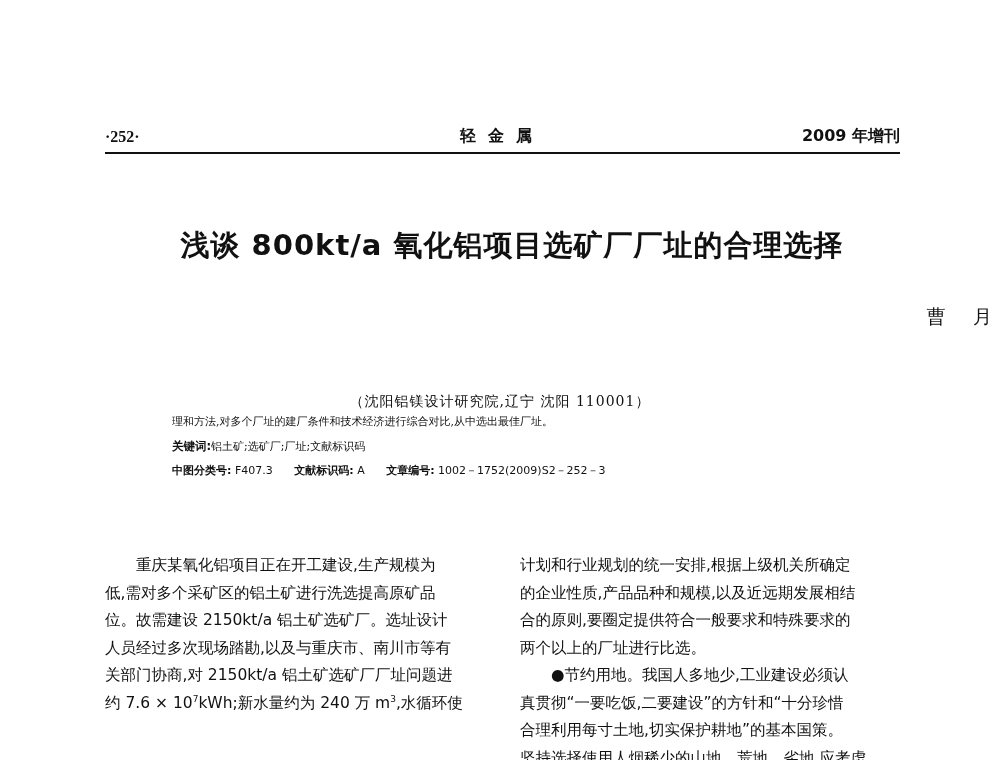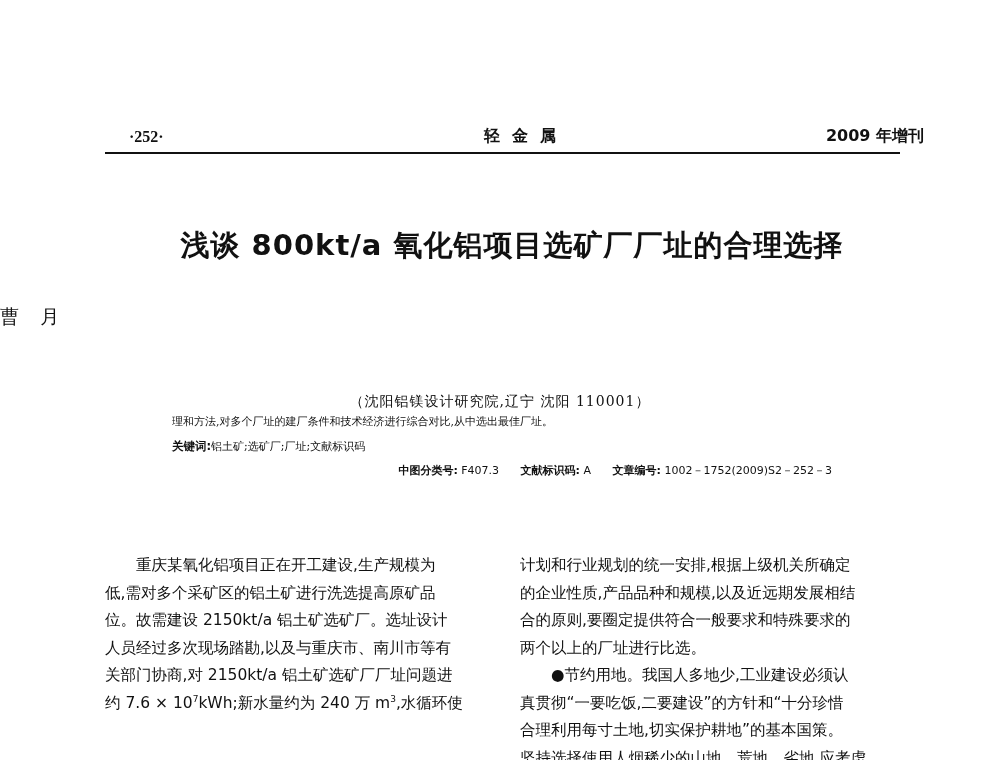--- a/index.html
+++ b/index.html
@@ -14,21 +14,20 @@
       overflow: hidden;
       font-family: "DejaVu Serif", "Liberation Serif", serif;
       color: #111111;
     }
     .running-header {
       position: absolute;
       left: 105px;
       top: 126px;
       width: 795px;
       height: 24px;
-      margin-left: 24px;
     }
     .rh-page {
       position: absolute;
       left: 0;
       top: 2px;
       font-family: "Liberation Serif", serif;
       font-weight: bold;
       font-size: 16px;
     }
     .rh-journal {
@@ -66,22 +65,22 @@
       font-weight: bold;
       font-size: 29px;
       letter-spacing: 1px;
       padding-left: 12px;
     }
     .author {
       position: absolute;
       left: 0;
       top: 304px;
       width: 1000px;
-      text-align: left;
-      font-family: Liberation Sans, sans-serif;
+      text-align: right;
+      font-family: Liberation Mono, monospace;
       font-size: 19px;
       letter-spacing: 8px;
     }
     .affiliation {
       position: absolute;
       left: 0;
       top: 361px;
       width: 1000px;
       text-align: center;
       font-family: "DejaVu Serif", serif;
@@ -101,21 +100,20 @@
     .abstract-line { white-space: nowrap; }
     .abs-label {
       font-family: "DejaVu Sans", sans-serif;
       font-weight: bold;
       font-size: 11.5px;
     }
     .meta-line {
       white-space: nowrap;
       font-family: "DejaVu Sans", sans-serif;
       font-size: 11px;
-      text-align: right;
     }
     .meta-line .lbl { font-weight: bold; }
     .meta-gap { display: inline-block; width: 18px; }
     .col {
       position: absolute;
       top: 552px;
       width: 390px;
       font-family: "DejaVu Sans", sans-serif;
       font-size: 15.5px;
       line-height: 27.5px;

